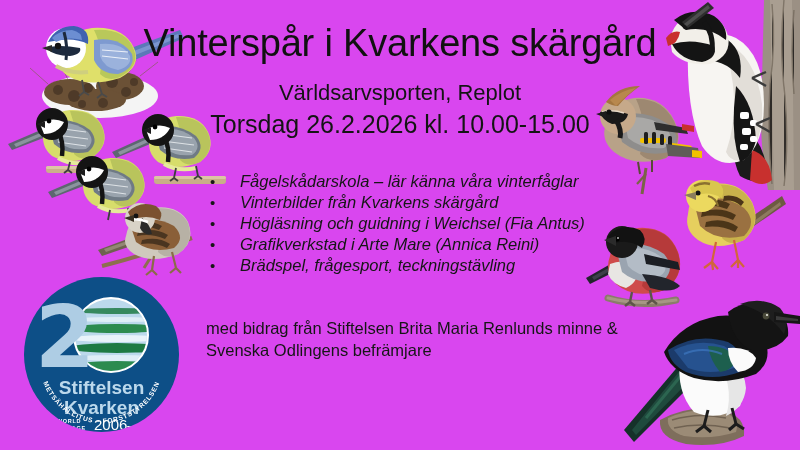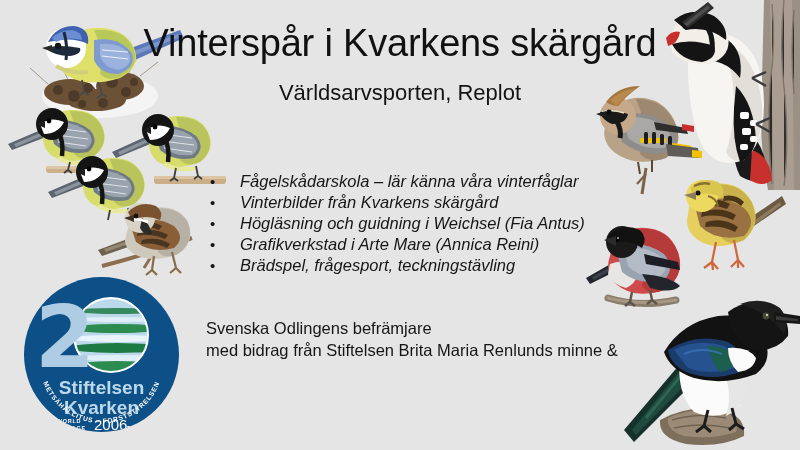--- a/index.html
+++ b/index.html
@@ -1,19 +1,19 @@
 <!DOCTYPE html>
 <html><head>
 <meta charset="utf-8">
 <style>
   html,body{margin:0;padding:0;background:#ffffff;}
   body{width:800px;height:450px;overflow:hidden;
        font-family:"Liberation Sans","DejaVu Sans",sans-serif;color:#1a1a1a;}
 
-  #poster{position:relative;width:800px;height:450px;background:#e5e5e5;overflow:hidden;}
+  #poster{position:relative;width:800px;height:450px;background:#d946ef;overflow:hidden;}
 
   
   .title{position:absolute;left:0;top:24px;width:800px;text-align:center;
          font-size:38px;font-weight:400;letter-spacing:-0.2px;color:#111;line-height:1.05;}
   .subtitle1{position:absolute;left:0;top:80px;width:800px;text-align:center;
              font-size:22px;font-weight:400;color:#141414;}
   .subtitle2{position:absolute;left:0;top:110px;width:800px;text-align:center;
              font-size:25px;font-weight:400;color:#141414;}
 
   .bullets{position:absolute;left:206px;top:171px;width:420px;}
@@ -411,20 +411,21 @@
         <path d="M108 154 L112 170"></path>
       <path d="M80 172 l-8 6"></path>
         <path d="M80 172 l7 6"></path>
       <path d="M112 170 l-7 6"></path>
         <path d="M112 170 l8 5"></path>
     </g>
   </svg>
 
   <div class="title">Vinterspår i Kvarkens skärgård</div>
   <div class="subtitle1">Världsarvsporten, Replot</div>
+  <div class="subtitle2">Torsdag 26.2.2026 kl. 10.00-15.00</div>
 
   <div class="bullets">
     <div class="bline">
       <span class="bdot">•</span>
       <span class="btxt">Fågelskådarskola – lär känna våra vinterfåglar</span>
     </div>
     <div class="bline">
       <span class="bdot">•</span>
       <span class="btxt">Vinterbilder från Kvarkens skärgård</span>
     </div>
@@ -436,22 +437,22 @@
       <span class="bdot">•</span>
       <span class="btxt">Grafikverkstad i Arte Mare (Annica Reini)</span>
     </div>
     <div class="bline">
       <span class="bdot">•</span>
       <span class="btxt">Brädspel, frågesport, teckningstävling</span>
     </div>
   </div>
 
   <div class="footer">
+    <div>med bidrag från Stiftelsen Brita Maria Renlunds minne &amp;</div>
     <div>Svenska Odlingens befrämjare</div>
-    <div>med bidrag från Stiftelsen Brita Maria Renlunds minne &amp;</div>
   </div>
 
   <div class="logo">
     <div class="logo-o">
       <div class="band b1"></div>
         <div class="band b2"></div>
         <div class="band b3"></div>
       <div class="band b4"></div>
         <div class="band b5"></div>
         <div class="band b6"></div>

